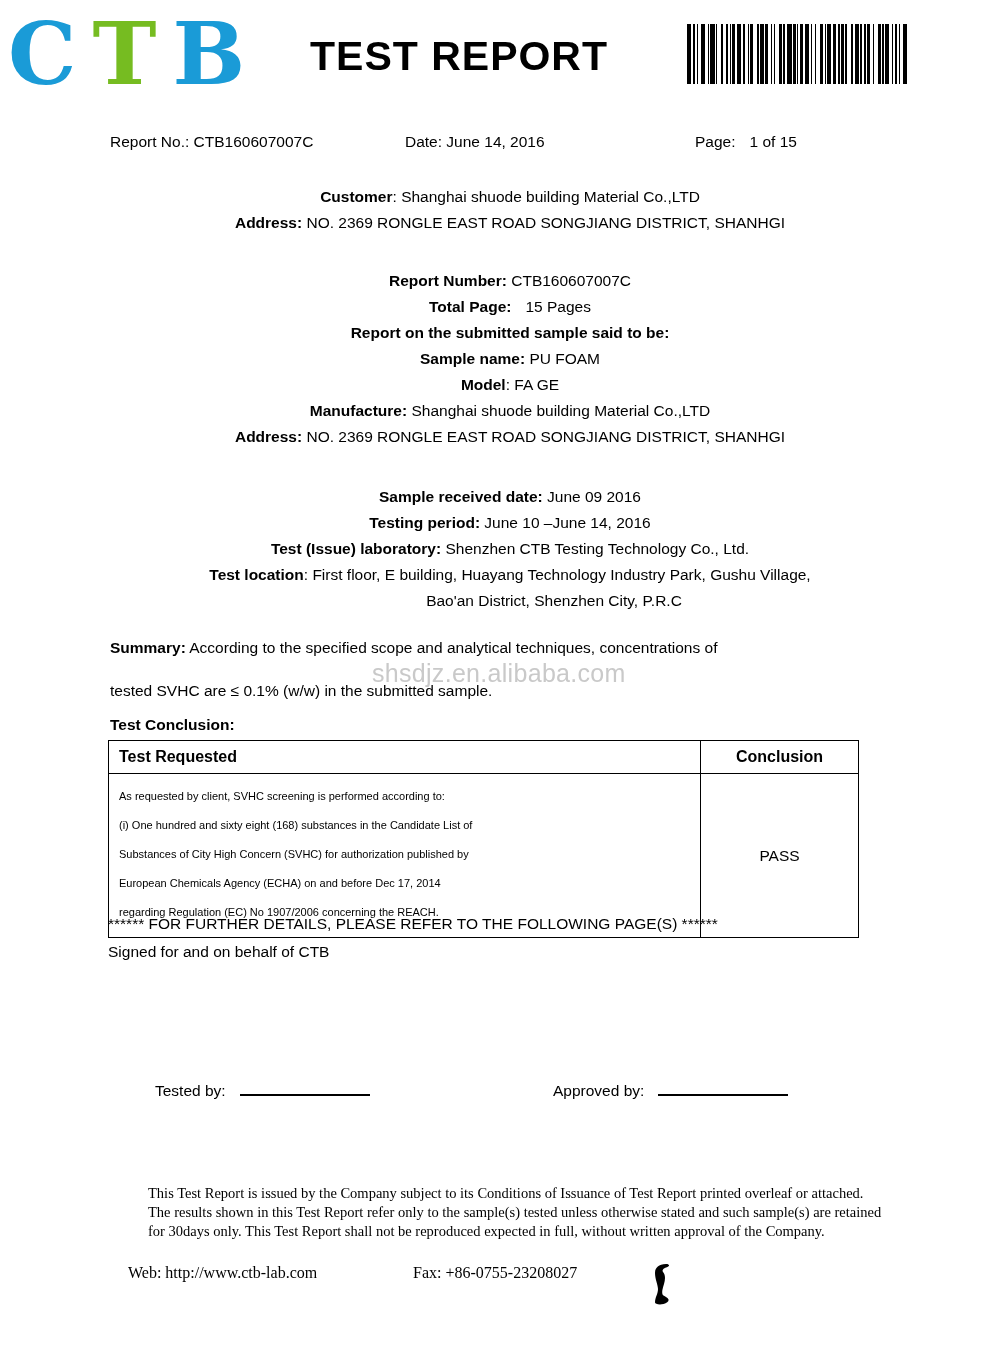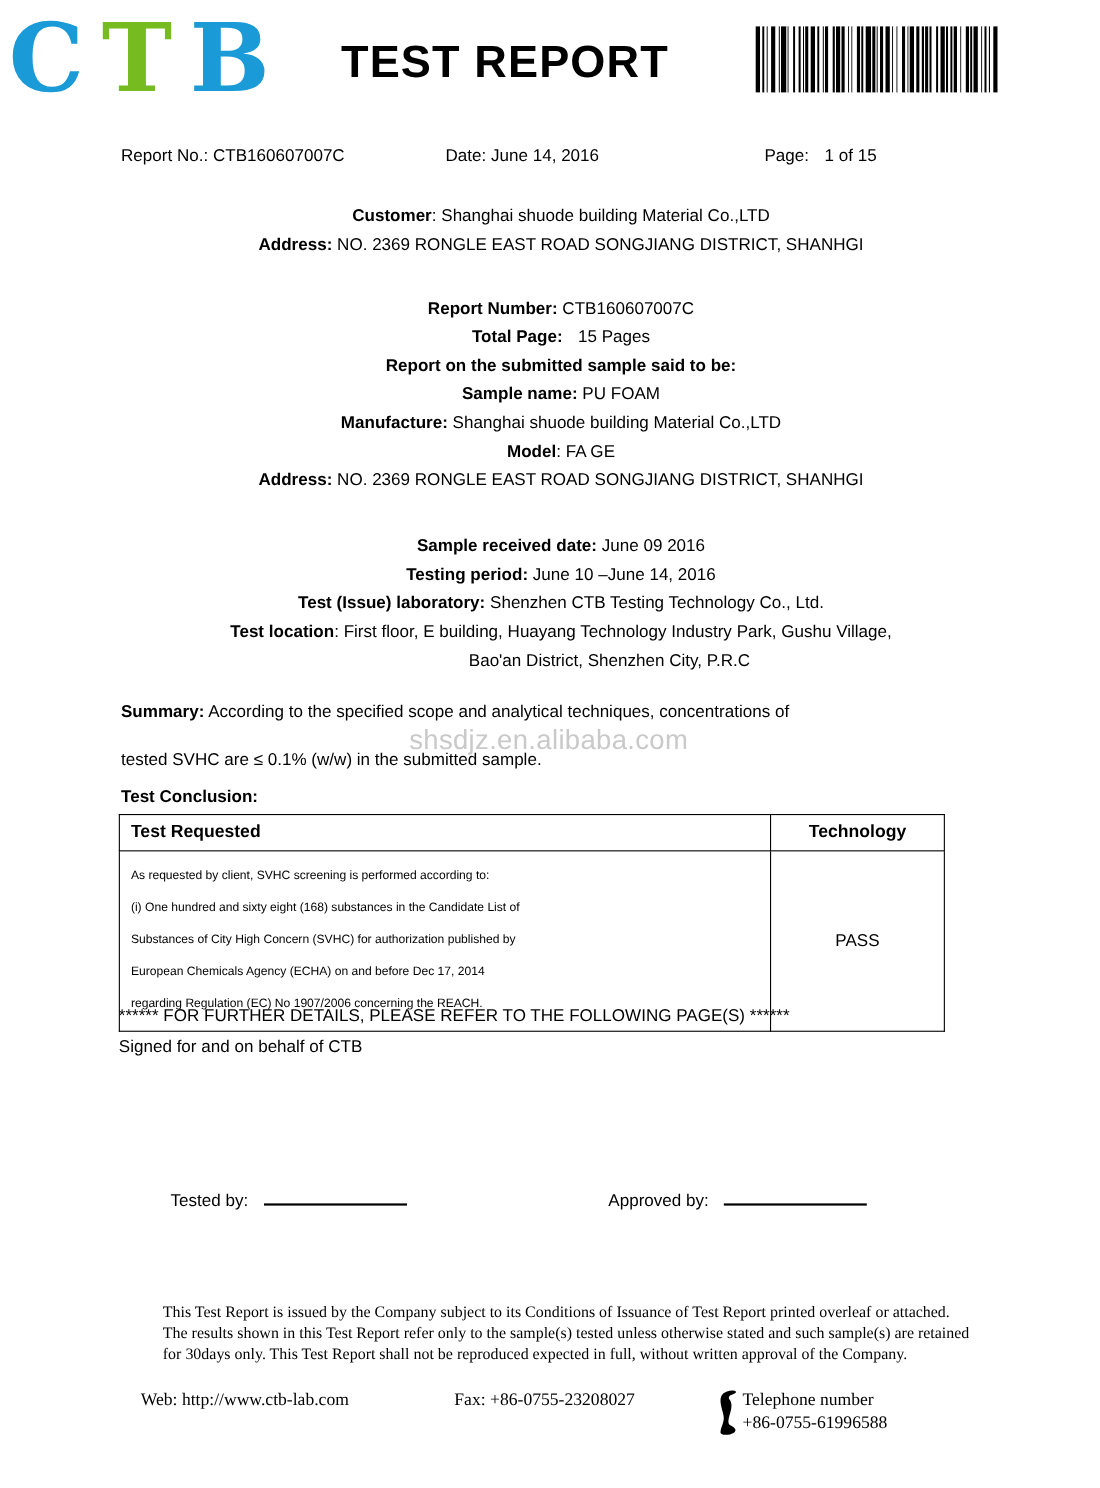--- a/index.html
+++ b/index.html
@@ -388,24 +388,24 @@
     <div class="row">
       <span class="lbl">Total Page:</span><span class="tp-gap"></span><span class="val">15 Pages</span>
     </div>
     <div class="row">
       <span class="lbl">Report on the submitted sample said to be:</span>
     </div>
     <div class="row">
       <span class="lbl">Sample name:</span><span class="val"> PU FOAM</span>
     </div>
     <div class="row">
+      <span class="lbl">Model</span><span class="val">: </span><span class="val">FA GE</span>
+    </div>
+    <div class="row">
       <span class="lbl">Manufacture:</span><span class="val"> Shanghai shuode building Material Co.,LTD</span>
-    </div>
-    <div class="row">
-      <span class="lbl">Model</span><span class="val">: </span><span class="val">FA GE</span>
     </div>
     <div class="row">
       <span class="lbl">Address:</span><span class="val"> NO. 2369 RONGLE EAST ROAD SONGJIANG DISTRICT, SHANHGI</span>
     </div>
   </div>
 
   <div class="block" id="blk-dates">
     <div class="row">
       <span class="lbl">Sample received date:</span><span class="val"> June 09 2016</span>
     </div>
@@ -437,21 +437,21 @@
   <div class="conclusion-label">Test Conclusion:</div>
 
   <table class="ctable">
     <colgroup>
       <col class="col-req">
       <col class="col-con">
     </colgroup>
     <thead>
       <tr>
         <th class="th-req">Test Requested</th>
-        <th class="th-con">Technology</th>
+        <th class="th-con">Conclusion</th>
       </tr>
     </thead>
     <tbody>
       <tr>
         <td class="td-req">
           <div>As requested by client, SVHC screening is performed according to:</div>
           <div>(i) One hundred and sixty eight (168) substances in the Candidate List of</div>
           <div>Substances of City High Concern (SVHC) for authorization published by</div>
           <div>European Chemicals Agency (ECHA) on and before Dec 17, 2014</div>
           <div>regarding Regulation (EC) No 1907/2006 concerning the REACH.</div>
@@ -479,20 +479,16 @@
 
   <div class="footer-contact">
     <span class="fc-web">Web: http://www.ctb-lab.com</span>
     <span class="fc-fax">Fax: +86-0755-23208027</span>
     <span class="fc-tel">
       <span class="tel-icon">
         <svg width="20" height="42" viewBox="0 0 20 42" xmlns="http://www.w3.org/2000/svg" aria-hidden="true">
           <path d="M13 1 C5 1.5 2 5 2 10 C2 16 5 22 5 26 C5 31 2 34.5 2 39.5 C2 41 6 42 10.5 41 C14 40.2 16 38.5 15.5 36.5 C15 34.5 12 33.5 10.5 32.5 C9 31.5 9 29 9.5 26.5 C10.2 23 12 19 12 15 C12 12 11 10 10 9 C9.2 8.2 9.5 6.5 11 5.5 C12.5 4.5 15.5 4 16 2.8 C16.4 1.8 15 0.9 13 1 Z" fill="#000000"></path>
         </svg>
       </span>
-      <span class="tel-text">
-        <span>Telephone number</span><br>
-        <span>+86-0755-61996588</span>
-      </span>
     </span>
   </div>
 
 </div>
 
 </body></html>

